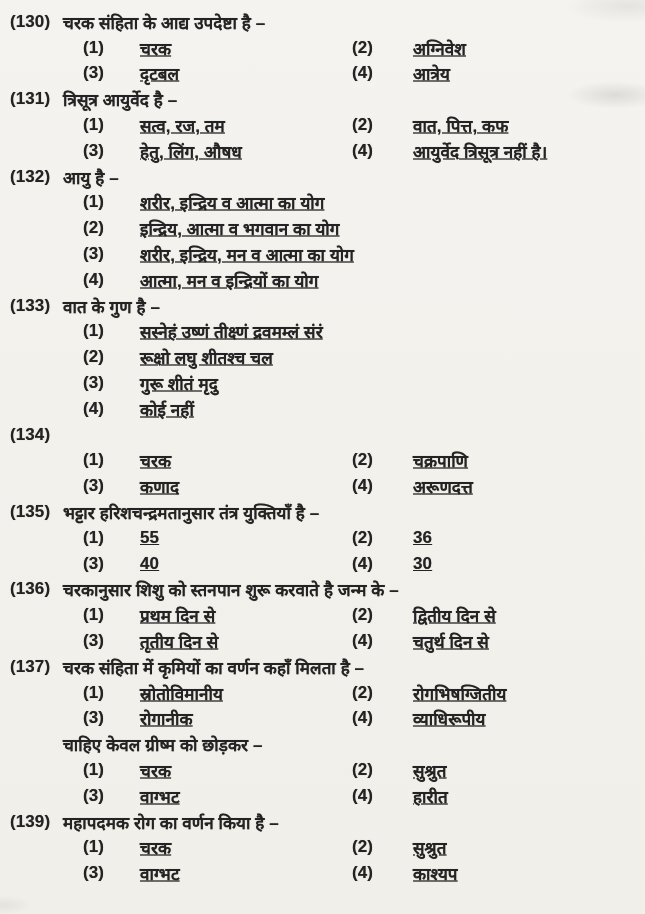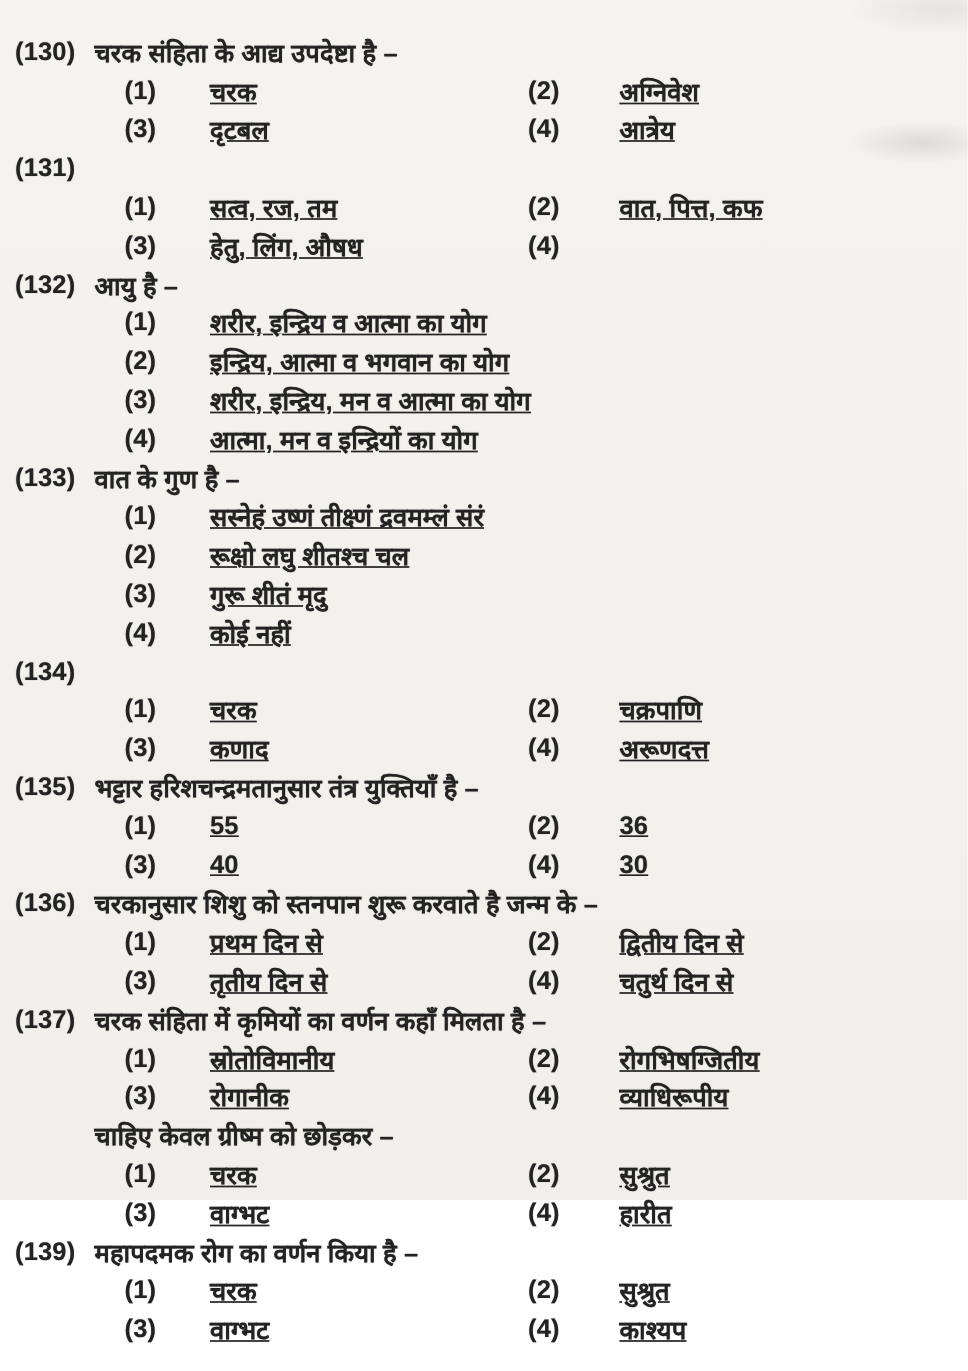--- a/index.html
+++ b/index.html
@@ -1,21 +1,21 @@
 <!DOCTYPE html>
 <html lang="hi" style="--paper: #f5f3ef; --paper2: #f1efe9; --ink: #232323;"><head>
 <meta charset="utf-8">
 <style>
   * { margin:0; padding:0; box-sizing:border-box; }
   html,body { width:645px; height:914px; }
   body { overflow:hidden; }
   .page {
     position:relative;
-    width:645px; height:800px;
-    padding-top:22px;
+    width:645px; height:914px;
+    padding-top:9px;
     background:
       radial-gradient(70px 20px at 615px 95px, rgba(100,95,90,.16), transparent 70%),
       radial-gradient(90px 24px at 628px 6px,  rgba(120,115,110,.12), transparent 70%),
       radial-gradient(40px 14px at 4px 905px,  rgba(120,115,110,.10), transparent 70%),
       linear-gradient(var(--paper, #f5f3ef), var(--paper2, #f1efe9));
     font-family:"Liberation Sans","DejaVu Sans",sans-serif;
     color:var(--ink, #232323);
     font-size:17px;
     font-weight:600;
   }
@@ -53,31 +53,33 @@
       <span class="pos l1">(3)</span>
       <span class="pos t1">दृटबल</span>
       <span class="pos l2">(4)</span>
       <span class="pos t2">आत्रेय</span>
     </div>
   </section>
 
   <section>
     <div class="row">
       <span class="pos num">(131)</span>
+      <span class="pos qt">त्रिसूत्र आयुर्वेद है –</span>
     </div>
     <div class="row">
       <span class="pos l1">(1)</span>
       <span class="pos t1">सत्व, रज, तम</span>
       <span class="pos l2">(2)</span>
       <span class="pos t2">वात, पित्त, कफ</span>
     </div>
     <div class="row">
       <span class="pos l1">(3)</span>
       <span class="pos t1">हेतु, लिंग, औषध</span>
       <span class="pos l2">(4)</span>
+      <span class="pos t2">आयुर्वेद त्रिसूत्र नहीं है।</span>
     </div>
   </section>
 
   <section>
     <div class="row">
       <span class="pos num">(132)</span>
       <span class="pos qt">आयु है –</span>
     </div>
     <div class="row">
       <span class="pos l1">(1)</span>

